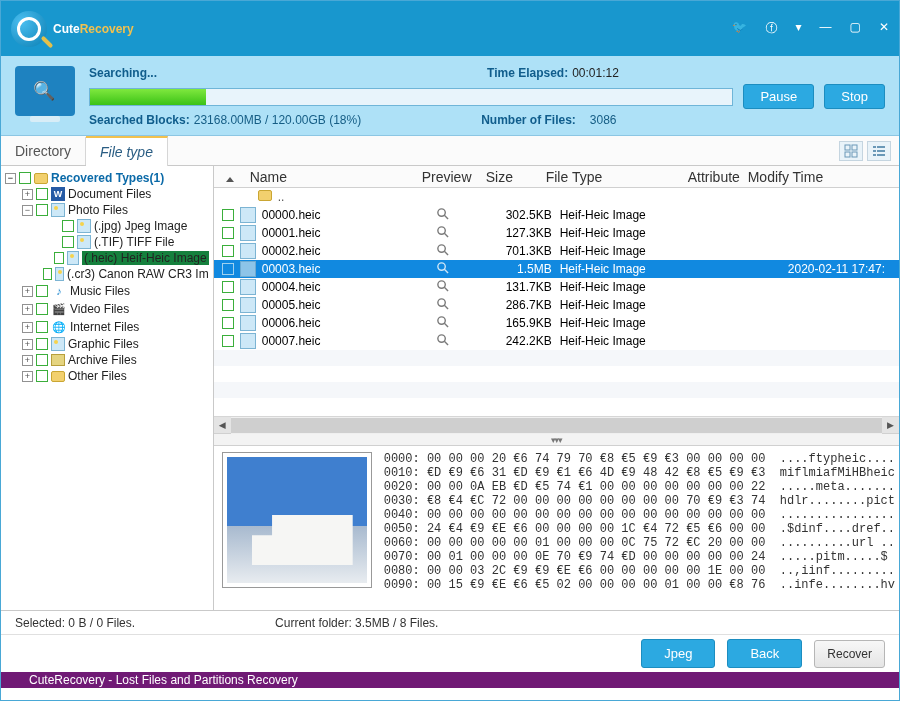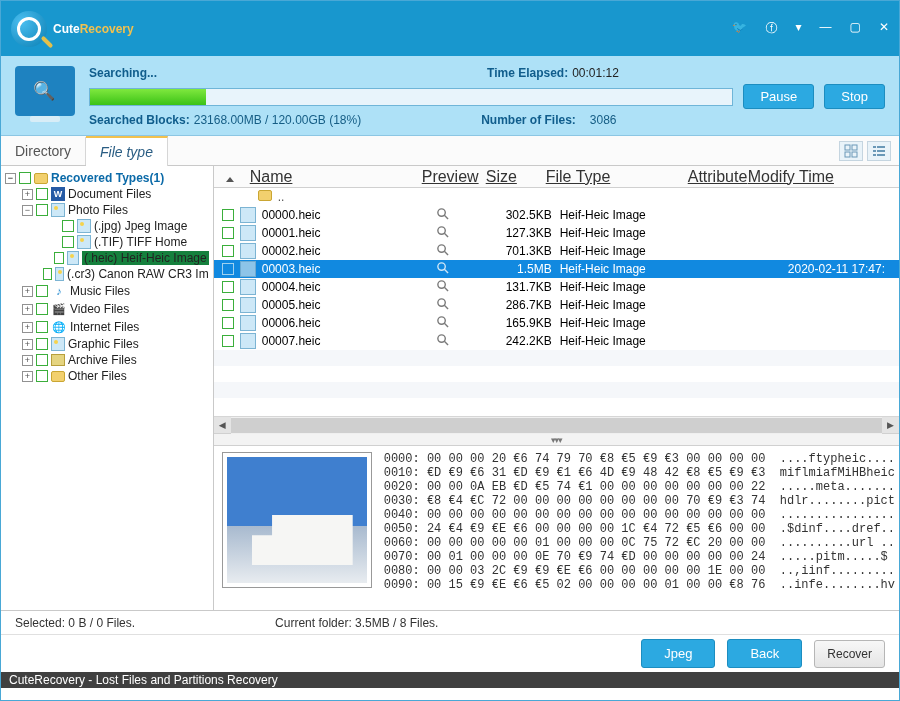--- a/index.html
+++ b/index.html
@@ -60,21 +60,21 @@
 .tree-ico.music { color:#2a8dd0; }
 .tree-ico.video { color:#2a8dd0; }
 .tree-ico.net { color:#4aa7d6; }
 .tree-ico.zip { background:#e5d480; border:1px solid #b89f3c; width:14px; height:12px; }
 .tree-label.hl { background:#15803d; padding:0 2px; }
 
 
 .filepane { flex:1; display:flex; flex-direction:column; background:#fff; }
 .cols { display:flex; background:#fbfbfb; border-bottom:1px solid #d0d0d0; height:22px; align-items:center; padding-left:8px; }
 .cols .c1{ width:28px; } .cols .c-name{ width:172px; } .cols .c-prev{ width:64px; } .cols .c-size{ width:60px; } .cols .c-type{ width:142px; } .cols .c-attr{ width:60px; } .cols .c-mod{ flex:1; }
-.cols div{ color:#333; font-size:16px;text-decoration:underline; }
+.cols div{ color:#333; font-size:14px; }
 .sort-up { display:inline-block; border-left:4px solid transparent; border-right:4px solid transparent; border-bottom:5px solid #555; margin-left:4px; }
 .dots-row { padding:2px 44px; color:#555; }
 .file-row { display:flex; align-items:center; padding:1px 8px; height:18px; }
 .file-row:nth-child(even){}
 .file-row.sel { background:#1189e0; color:#fff; }
 .file-row .fchk { width:12px; height:12px; border:1px solid #3bae3b; margin-right:6px; }
 .file-row.sel .fchk { border-color:#9fd1ef; }
 .file-row .fico { width:16px; height:16px; background:#cde8f7; border:1px solid #7cb4d3; margin-right:6px; }
 .file-row.sel .fico { background:#8dc4e8; border-color:#6fabd1; }
 .file-row .fname { width:174px; }
@@ -104,21 +104,21 @@
 .hex { flex:1; font-family:"Consolas","Courier New",monospace; font-size:12px; color:#333; padding:6px 4px; white-space:pre; overflow:hidden; }
 
 
 .statusbar1 { height:24px; background:#fff; border-top:1px solid #c9c9c9; display:flex; align-items:center; padding:0 14px; color:#333; }
 .statusbar1 .mid { margin-left:140px; }
 .action-row { height:38px; display:flex; align-items:center; padding:0 14px; gap:12px; border-top:1px solid #e0e0e0; }
 .btn-grey { padding:6px 12px; background:linear-gradient(#f7f7f7,#e5e5e5); border:1px solid #b6b6b6; border-radius:3px; color:#333; cursor:pointer; }
 .action-row .spacer { flex:1; }
 .btn-blue { padding:6px 22px; background:#2ca9e1; border:1px solid #1c8dc0; color:#fff; border-radius:3px; cursor:pointer; font-size:13px; }
 
-.bottombar { height:16px; background:#404040; display:flex; align-items:center; color:#fff; padding:0 8px; font-size:12px; }
+.bottombar { height:16px; background:#701a75; display:flex; align-items:center; color:#fff; padding:0 28px; font-size:12px; }
 .bottombar .right { margin-left:auto; display:flex; gap:22px; align-items:center; }
 .bottombar .buy { color:#f2c14e; display:flex; align-items:center; gap:6px; }
 .cart { width:16px; height:12px; border:2px solid #f2c14e; border-top:none; position:relative; }
 .cart::before { content:""; position:absolute; left:-4px; top:-4px; width:6px; height:2px; background:#f2c14e; }
 </style>
 </head>
 <body>
 
 <div class="titlebar">
   <div class="logo-wrap">
@@ -217,21 +217,21 @@
         <span class="noexp"></span>
         <span class="tree-chk"></span>
         <span class="tree-ico img"></span>
         <span class="tree-label">(.jpg) Jpeg Image</span>
       </div>
     <div class="tree-node">
         <span class="ind" style="width:40px"></span>
         <span class="noexp"></span>
         <span class="tree-chk"></span>
         <span class="tree-ico img"></span>
-        <span class="tree-label">(.TIF) TIFF Home</span>
+        <span class="tree-label">(.TIF) TIFF File</span>
       </div>
     <div class="tree-node">
         <span class="ind" style="width:40px"></span>
         <span class="noexp"></span>
         <span class="tree-chk"></span>
         <span class="tree-ico img"></span>
         <span class="tree-label hl">(.heic) Heif-Heic Image</span>
       </div>
     <div class="tree-node">
         <span class="ind" style="width:40px"></span>

